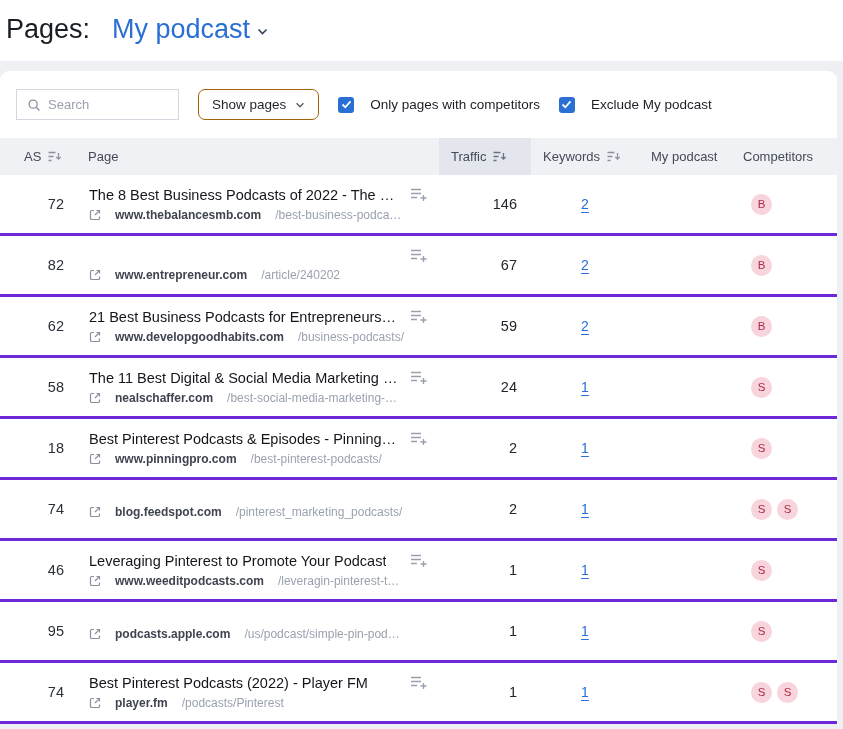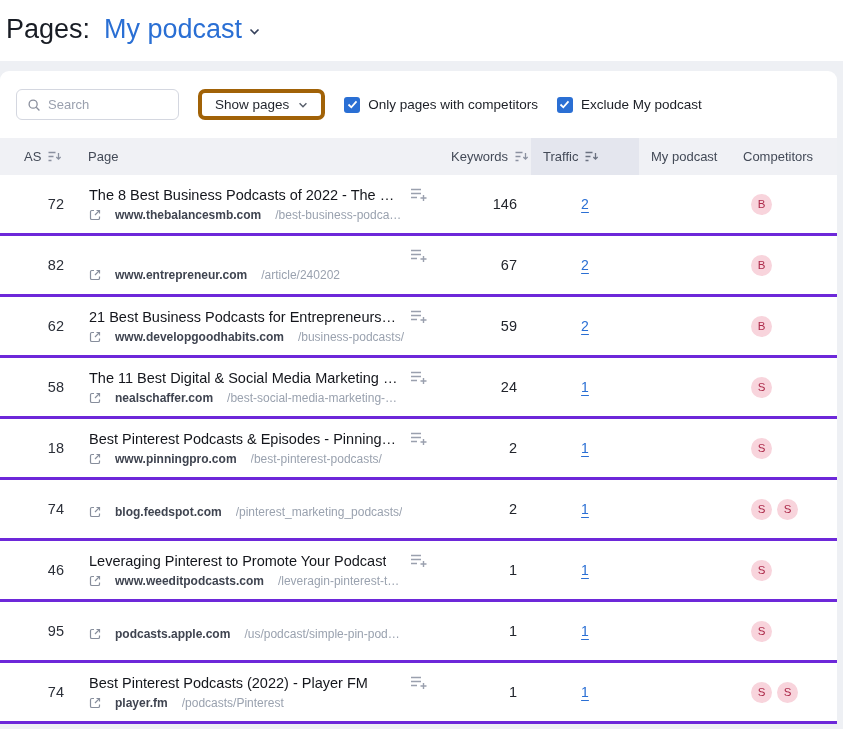--- a/index.html
+++ b/index.html
@@ -5,32 +5,32 @@
   * { margin:0; padding:0; box-sizing:border-box; }
   html,body { width:843px; height:729px; }
   body {
     background:#eef0f4;
     font-family:"Liberation Sans", sans-serif;
     overflow:hidden;
     color:#1c1f26;
   }
   
   .top-bar { background:#fff; padding:14px 16px 16px 6px; }
-  .top-bar h1 { font-size:27px; font-weight:500; color:#181c24; display:flex; align-items:baseline; gap:14px; }
+  .top-bar h1 { font-size:27px; font-weight:500; color:#181c24; display:flex; align-items:baseline; gap:22px; }
   .selector { color:var(--accent); display:inline-flex; align-items:center; gap:7px; cursor:pointer; background:none; border:none; font:inherit; }
   .selector svg { margin-top:4px; color:#35415c; }
   
   .card { background:#fff; margin:10px 6px 0 0; border-radius:9px 9px 0 0; overflow:hidden; }
   .toolbar { display:flex; align-items:center; gap:19px; padding:18px 16px; }
-  .search-box { width:163px; height:31px; border:1px solid #d4d7e0; border-radius:6px; display:flex; align-items:center; gap:7px; padding:0 10px; background:#fff; }
+  .search-box { width:163px; height:31px; border:1px solid #d4d7e0; border-radius:0; display:flex; align-items:center; gap:7px; padding:0 10px; background:#fff; }
   .search-box input { border:none; outline:none; flex:1; min-width:0; font-size:13px; font-family:inherit; color:#333; }
   .search-box input::placeholder { color:#9aa0ae; }
-  .dropdown-btn { height:31px; border:4px solid #a16207; border-radius:7px; background:#fff; padding:0 13px; font-size:13.5px; font-family:inherit; color:#1f232b; display:flex; align-items:center; gap:9px; cursor:pointer; }
+  .dropdown-btn { height:31px; border:1px solid #a16207; border-radius:7px; background:#fff; padding:0 13px; font-size:13.5px; font-family:inherit; color:#1f232b; display:flex; align-items:center; gap:9px; cursor:pointer; }
   .dropdown-btn svg { color:#555c69; margin-top:1px; }
-  .check { display:flex; align-items:center; gap:8px; font-size:13.5px; color:#1c1f26; cursor:pointer; }
+  .check { display:flex; align-items:center; gap:16px; font-size:13.5px; color:#1c1f26; cursor:pointer; }
   .cb { width:16px; height:16px; border-radius:3px; background:var(--accent); display:flex; align-items:center; justify-content:center; flex:none; }
   
   .thead, .trow { display:grid; grid-template-columns:64px minmax(0,1fr) 92px 108px 92px 106px;padding-left:12px; }
   .thead { background:var(--header-bg); height:37px; font-size:13px; color:#434a57; }
   .th { display:flex; align-items:center; gap:7px; padding-left:12px; height:100%; }
   .th.active { background:var(--header-active-bg); }
   .trow { border-bottom:3px solid #6d28d9; height:61px; align-items:center; background:#fff; }
   .cell-as { text-align:right; padding-right:12px; font-size:14.5px; color:#2b2f38; }
   .cell-page { padding-left:13px; padding-right:12px; min-width:0; }
   .title-line { display:flex; align-items:center; }
@@ -110,38 +110,38 @@
         <span style="display:flex;">
           <svg width="13" height="11" viewBox="0 0 13 11">
               <path d="M0.5 1.5h7M0.5 5.5h5M0.5 9.5h3" stroke="#8b91a0" stroke-width="1.3" fill="none"></path>
               <path d="M10.5 2v6M8.3 6l2.2 2.2L12.7 6" stroke="#8b91a0" stroke-width="1.3" fill="none"></path>
             </svg>
         </span>
       </div>
       <div class="th">
         <span>Page</span>
       </div>
+      <div class="th active">
+        <span>Traffic</span>
+        <span style="display:flex;">
+          <svg width="13" height="11" viewBox="0 0 13 11">
+              <path d="M0.5 1.5h7M0.5 5.5h5M0.5 9.5h3" stroke="#6a7180" stroke-width="1.3" fill="none"></path>
+              <path d="M10.5 2v6M8.3 6l2.2 2.2L12.7 6" stroke="#6a7180" stroke-width="1.3" fill="none"></path>
+            </svg>
+        </span>
+      </div>
       <div class="th">
         <span>Keywords</span>
         <span style="display:flex;">
           <svg width="13" height="11" viewBox="0 0 13 11">
               <path d="M0.5 1.5h7M0.5 5.5h5M0.5 9.5h3" stroke="#8b91a0" stroke-width="1.3" fill="none"></path>
               <path d="M10.5 2v6M8.3 6l2.2 2.2L12.7 6" stroke="#8b91a0" stroke-width="1.3" fill="none"></path>
             </svg>
         </span>
       </div>
-      <div class="th active">
-        <span>Traffic</span>
-        <span style="display:flex;">
-          <svg width="13" height="11" viewBox="0 0 13 11">
-              <path d="M0.5 1.5h7M0.5 5.5h5M0.5 9.5h3" stroke="#6a7180" stroke-width="1.3" fill="none"></path>
-              <path d="M10.5 2v6M8.3 6l2.2 2.2L12.7 6" stroke="#6a7180" stroke-width="1.3" fill="none"></path>
-            </svg>
-        </span>
-      </div>
       <div class="th">
         <span>My podcast</span>
       </div>
       <div class="th">
         <span>Competitors</span>
       </div>
     </div>
     <div id="tbody">
   <div class="trow">
     <div class="cell-as">72</div>

